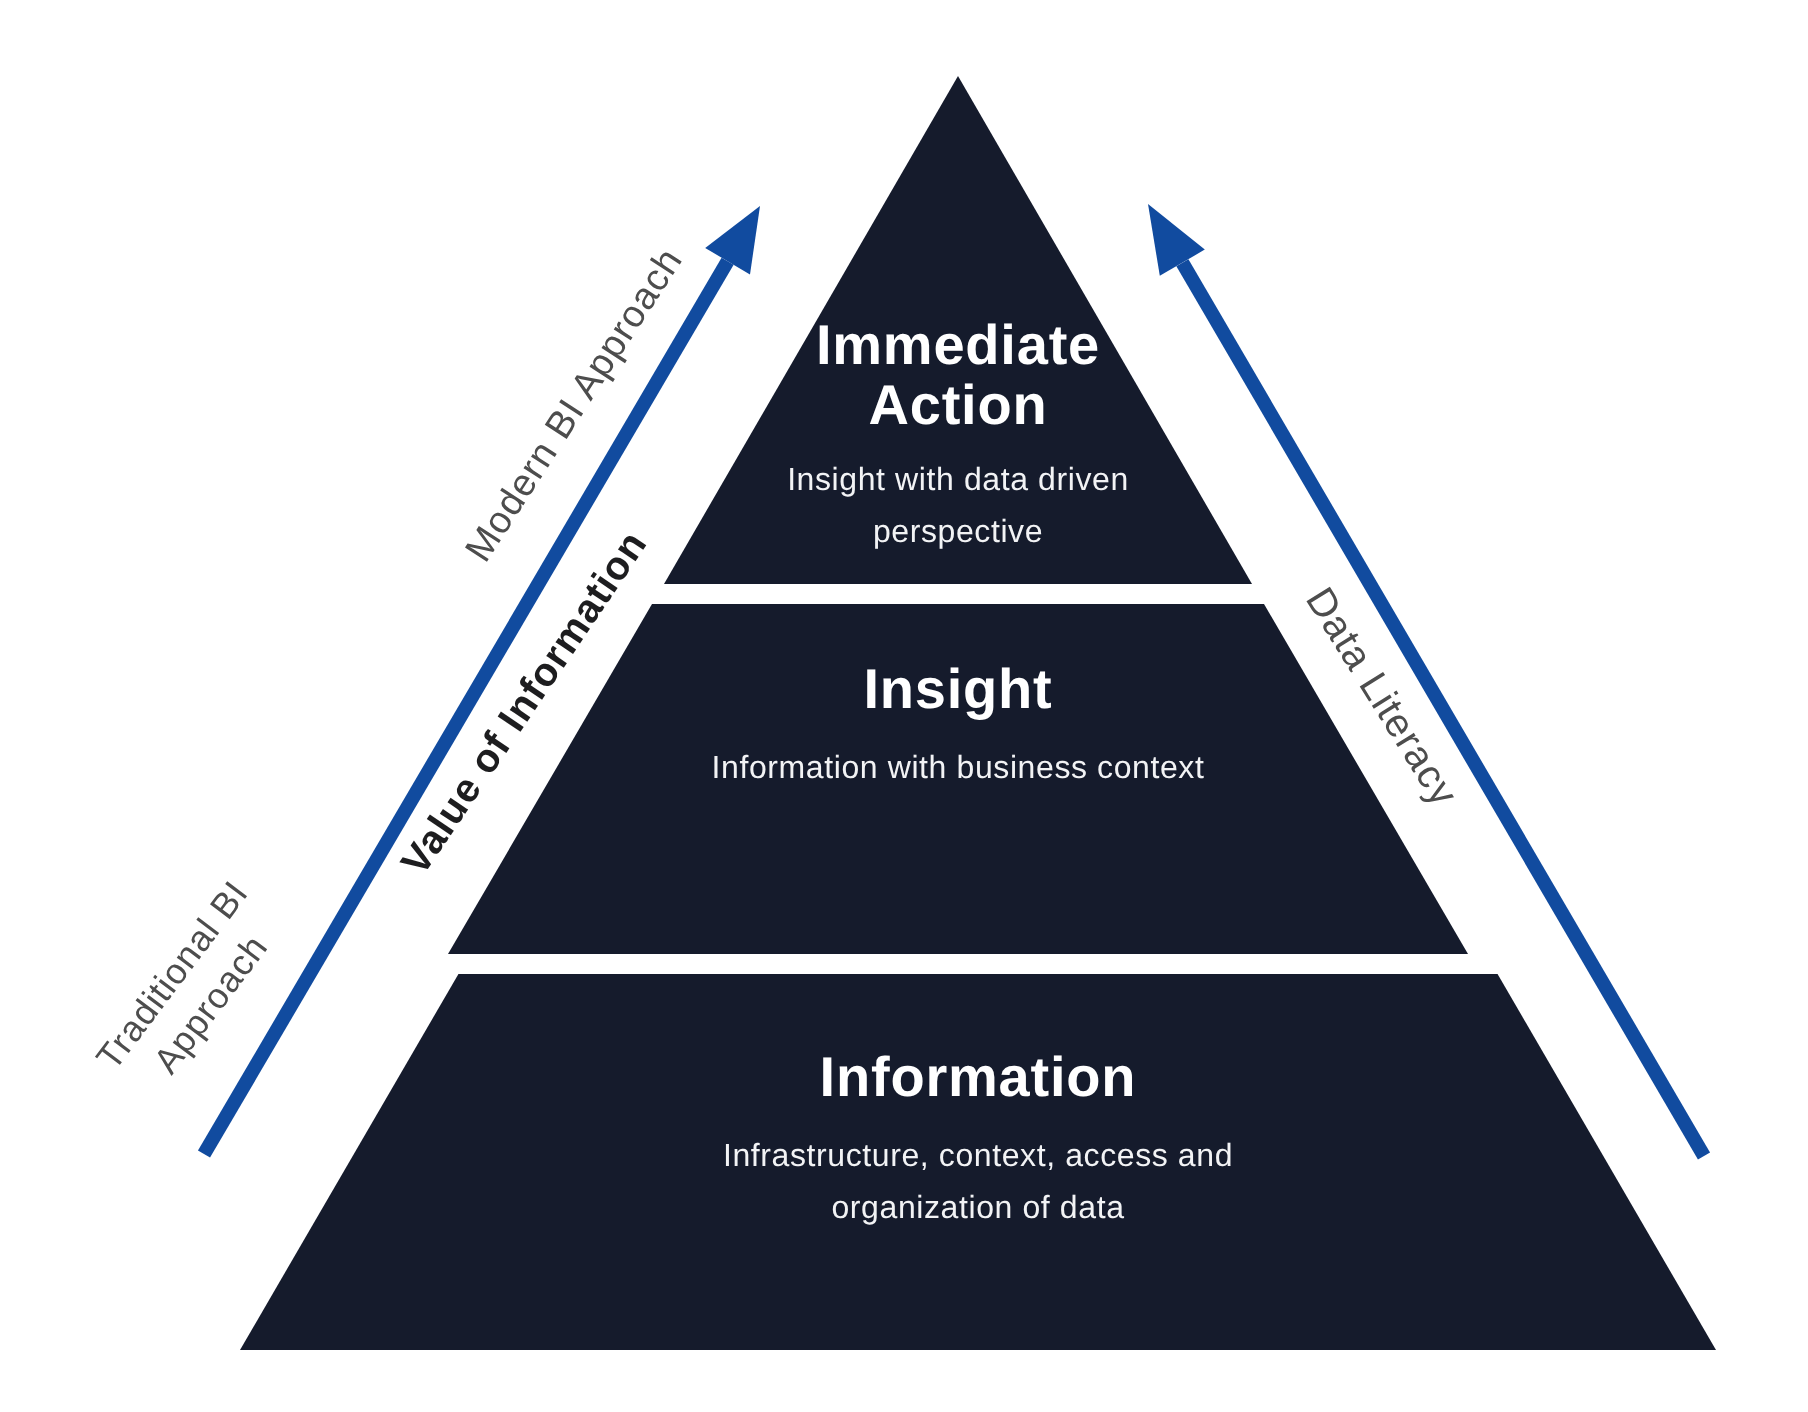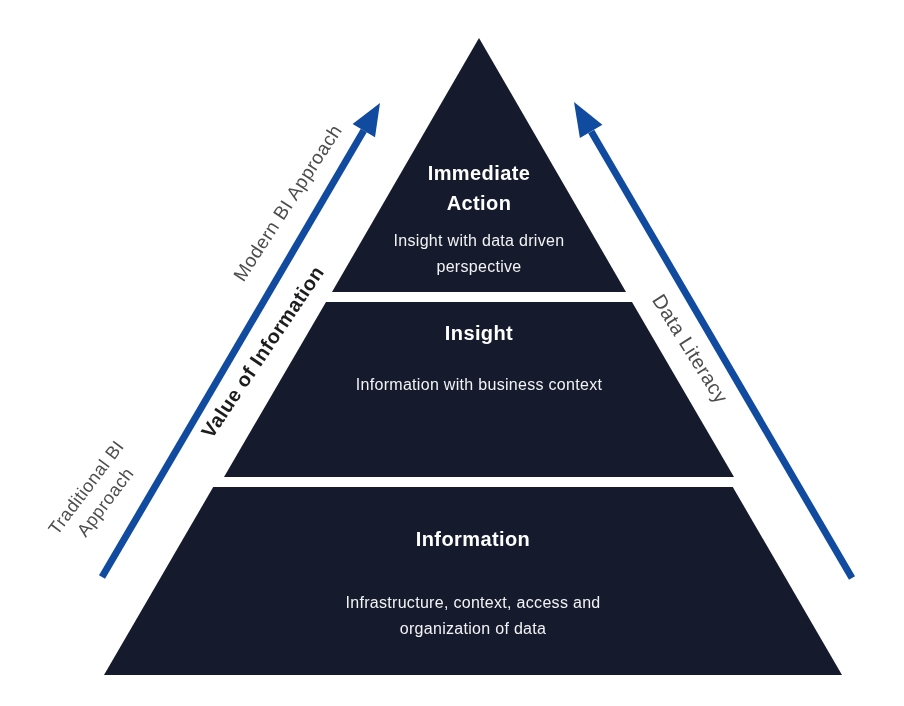--- a/index.html
+++ b/index.html
@@ -24,44 +24,43 @@
     text-align: center;
   }
   .tier1 {
     left: 332px; top: 38px; width: 294px; height: 254px;
     clip-path: polygon(50% 0, 100% 100%, 0 100%);
     padding-top: 120px;
   }
   .tier2 {
     left: 224px; top: 302px; width: 510px; height: 175px;
     clip-path: polygon(20% 0, 80% 0, 100% 100%, 0 100%);
-    padding-top: 16px;
+    padding-top: 28px;
   }
   .tier3 {
-    left: 104px; top: 487px; width: 738px; height: 188px;
+    left: 120px; top: 487px; width: 738px; height: 188px;
     clip-path: polygon(14.8% 0, 85.2% 0, 100% 100%, 0 100%);
     padding-top: 37px;
-    gap: 24px;
   }
   .tier-title {
-    font-size: 20px;
+    font-size: 28px;
     font-weight: 700;
     line-height: 30px;
     letter-spacing: 0.4px;
     color: #ffffff;
   }
   .tier1 .tier-title { max-width: 170px; }
   .tier-desc {
     font-size: 16px;
     line-height: 26px;
     letter-spacing: 0.3px;
     color: #F2F3F5;
   }
   .tier1 .tier-desc { margin-top: 10px; max-width: 215px; }
-  .tier2 .tier-desc { margin-top: 24px; max-width: 262px; }
+  .tier2 .tier-desc { margin-top: 12px; max-width: 262px; }
   .tier3 .tier-desc { margin-top: 12px; max-width: 332px; }
 
   
   .arrows {
     position: absolute;
     left: 0; top: 0;
     pointer-events: none;
   }
 
   

